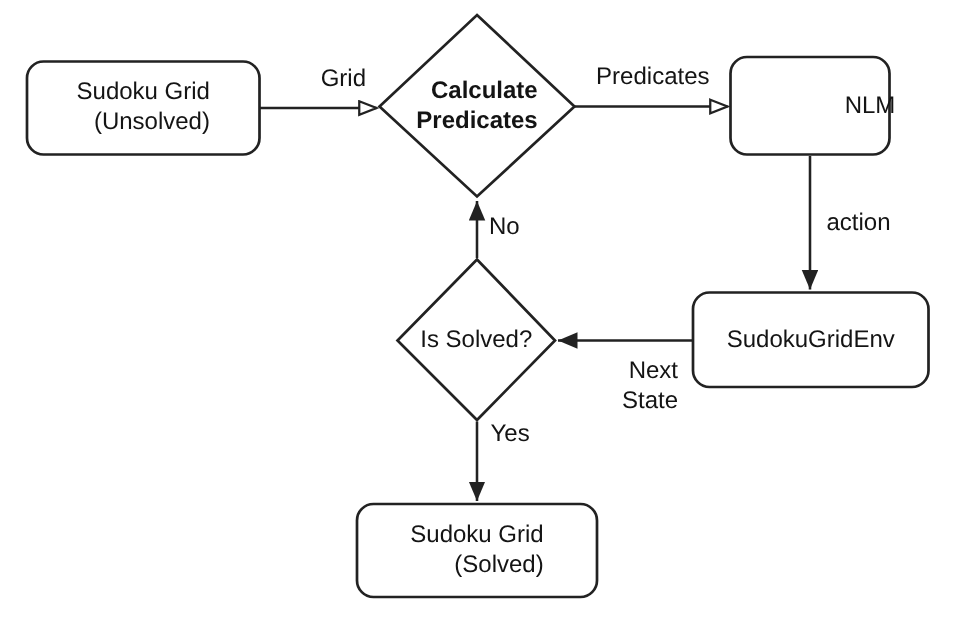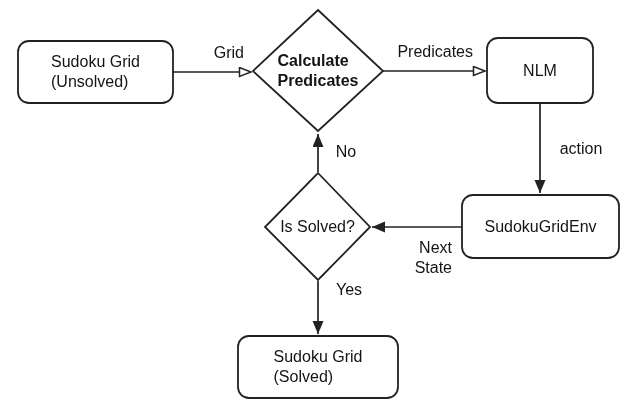--- a/index.html
+++ b/index.html
@@ -25,27 +25,27 @@
     position: absolute;
     font-size: 16px;
     line-height: 1.25;
     white-space: pre-line;
     color: #141414;
   }
   .node-lbl {
     display: flex;
     align-items: center;
     justify-content: center;
-    text-align: left;
+    text-align: right;
   }
   .edge-lbl-center {
     text-align: right;
   }
   .edge-lbl-left {
-    text-align: center;
+    text-align: left;
   }
 </style>
 </head>
 <body>
 
 <div class="canvas">
 
   <svg width="640" height="420" viewBox="0 0 640 420">
     <defs>
       <marker id="arrow-open" markerUnits="userSpaceOnUse" markerWidth="16" markerHeight="14" refX="13" refY="5.5" orient="auto">
@@ -68,21 +68,21 @@
     <line x1="540" y1="104" x2="540" y2="193" stroke="#222222" stroke-width="1.7" marker-end="url(#arrow-solid)"></line>
     <line x1="462" y1="227" x2="372" y2="227" stroke="#222222" stroke-width="1.7" marker-end="url(#arrow-solid)"></line>
     <line x1="318" y1="172" x2="318" y2="134" stroke="#222222" stroke-width="1.7" marker-end="url(#arrow-solid)"></line>
     <line x1="318" y1="281" x2="318" y2="334" stroke="#222222" stroke-width="1.7" marker-end="url(#arrow-solid)"></line>
   </svg>
 
   <div class="lbl node-lbl" style="left:18px; top:41px; width:155px; height:62px;">Sudoku Grid
 (Unsolved)</div>
   <div class="lbl node-lbl" style="left:253px; top:40px; width:130px; height:62px;font-weight:bold;">Calculate
 Predicates</div>
-  <div class="lbl node-lbl" style="left:487px; top:38px; width:106px; height:65px;">NLM</div>
+  <div class="lbl node-lbl" style="left:487px; top:38px; width:106px; height:65px;padding-left:40px;">NLM</div>
   <div class="lbl node-lbl" style="left:462px; top:195px; width:157px; height:63px;">SudokuGridEnv</div>
   <div class="lbl node-lbl" style="left:265px; top:173px; width:105px; height:107px;">Is Solved?</div>
   <div class="lbl node-lbl" style="left:238px; top:336px; width:160px; height:62px;">Sudoku Grid
 (Solved)</div>
 
   <div class="lbl edge-lbl-center" style="left:186px; top:43px; width:58px;">Grid</div>
   <div class="lbl edge-lbl-center" style="left:388px; top:42px; width:85px;">Predicates</div>
   <div class="lbl edge-lbl-center" style="left:396px; top:238px; width:56px;">Next
 State</div>
   <div class="lbl edge-lbl-left" style="left:551px; top:139px; width:60px;">action</div>

